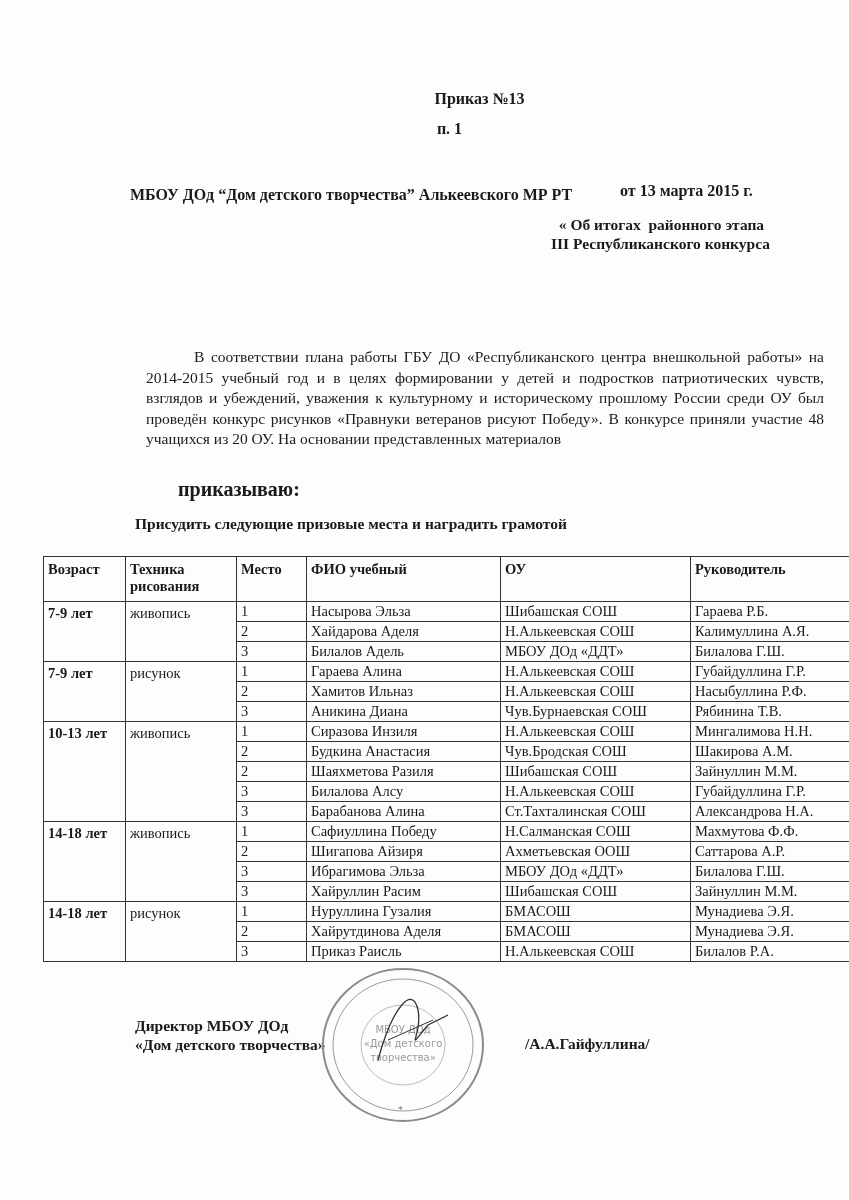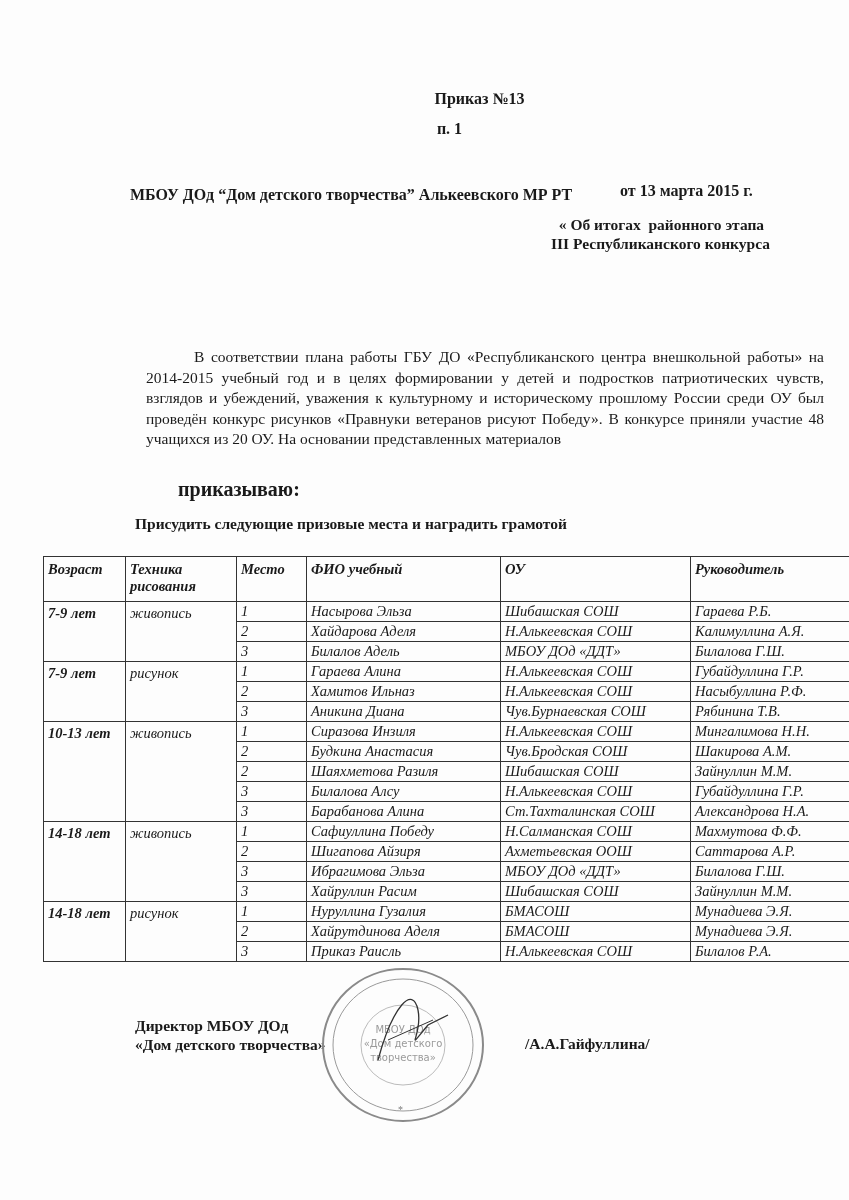--- a/index.html
+++ b/index.html
@@ -15,21 +15,21 @@
   #org { top:150px; left:130px; width:auto; text-align:left; font-size:16px;margin-top:36px; }
   #date { top:182px; left:620px; font-size:16px; }
   #subject { top:216px; left:540px; font-size:15.5px; line-height:18.5px;margin-left:11px; }
   #subject div { white-space:pre; }
   #body { top:336px; left:135px; width:700px; font-size:15.5px; line-height:20.5px; text-align:justify; }
   #body p { margin:11px; text-indent:48px; }
   #order { top:478px; left:135px; font-size:20px;margin-left:43px; }
   #award { top:515px; left:135px; font-size:15.5px; }
   table {
     position:absolute; top:556px; left:43px; width:806px;
-    border-collapse:collapse; font-size:14.5px; table-layout:fixed;font-style:italic;
+    border-collapse:collapse; font-size:14.5px; table-layout:fixed;
   }
   td, th { border:1px solid #333; padding:0 4px; vertical-align:top; text-align:left; }
   th { font-weight:bold; height:40px; padding-top:4px; line-height:17px; }
   td { height:19px; line-height:19px; }
   td.age { font-weight:bold; line-height:18px; padding-top:2px; }
   td.tech { padding-top:2px; }
   tr > *:last-child { border-right:none; }
   #director { top:1016px; left:135px; font-size:15.5px; line-height:19px; }
   #sign { top:1035px; left:525px; font-size:15.5px; }
   #stamp { left:318px; top:965px; width:170px; height:160px; }

